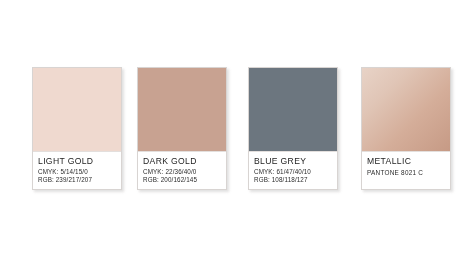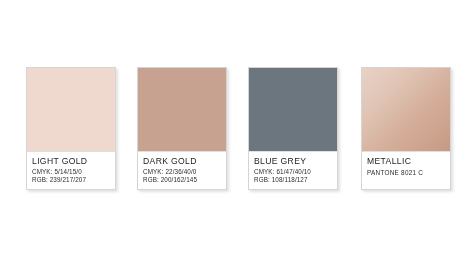--- a/index.html
+++ b/index.html
@@ -30,21 +30,21 @@
     height: 123px;
     background: #ffffff;
     border: 1px solid #d8d4d2;
     box-sizing: border-box;
     box-shadow: 1.5px 1.5px 2.5px rgba(120, 115, 112, 0.22);
     display: flex;
     flex-direction: column;
     overflow: hidden;
   }
 
-  .card-1 { left: 26px; }
+  .card-1 { left: 32px; }
   .card-2 { left: 137px; justify-content: center; }
   .card-3 { left: 248px; }
   .card-4 { left: 361px; }
 
   .swatch-color {
     width: 100%;
     height: 84px;
     flex: none;
     border-bottom: 1px solid #e3dfdd;
     box-sizing: border-box;

